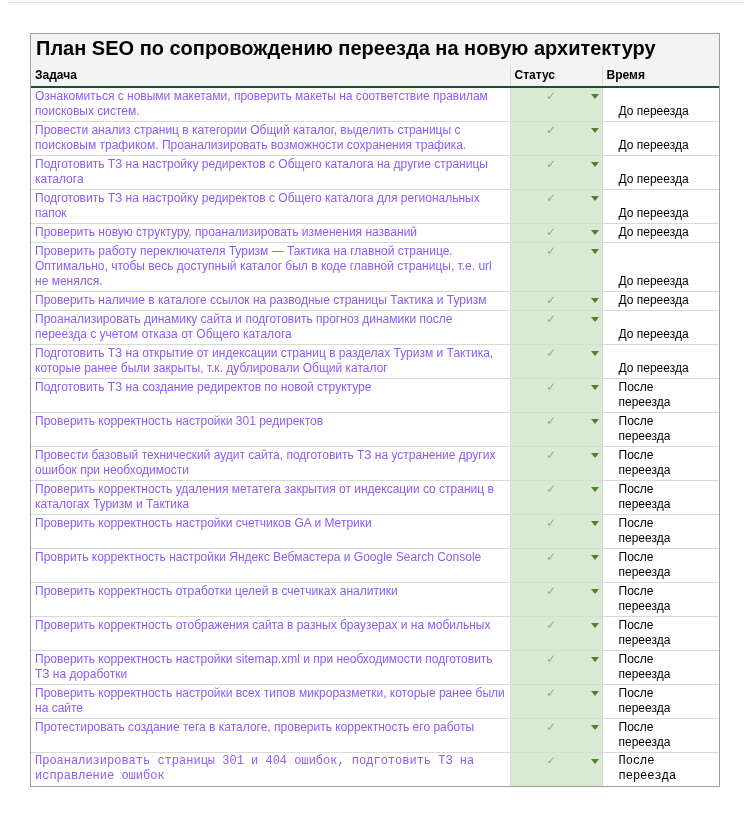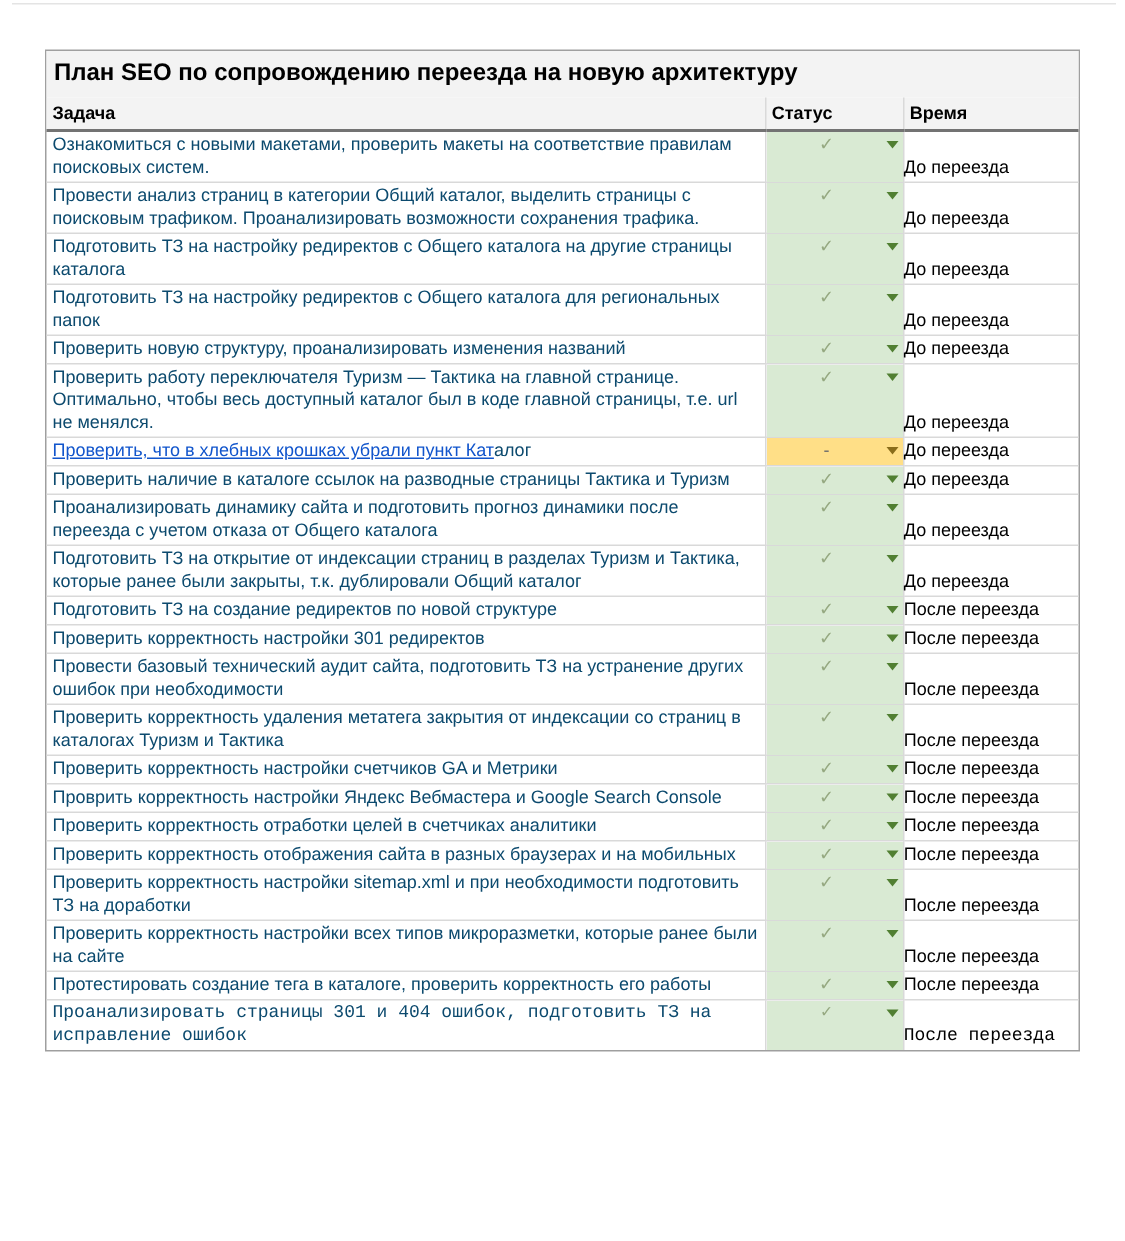--- a/index.html
+++ b/index.html
@@ -3,49 +3,49 @@
 <meta charset="utf-8">
 <style>
   html,body { margin:0; padding:0; }
   body {
     width:750px; height:827px; background:#ffffff; position:relative; overflow:hidden;
     font-family:"Liberation Sans","DejaVu Sans",sans-serif; color:#000;
   }
   .topline { position:absolute; top:2px; left:8px; right:6px; height:1px; background:#e4e4e4; }
   .sheet { position:absolute; left:30px; top:33px; width:690px; border:1px solid #9f9f9f; background:#fff; box-sizing:border-box; }
   .title {
-    background:#f3f3f3; font-size:16px; font-weight:bold; line-height:25px;
+    background:#f3f3f3; font-size:20px; font-weight:bold; line-height:25px;
     padding:2px 5px 4px; white-space:nowrap; overflow:hidden;
   }
   table { border-collapse:collapse; width:100%; table-layout:fixed; font-size:12px; }
   col.c-task { width:479px; } col.c-status { width:92px; } col.c-time { width:117px; }
   th, td { border:1px solid #d9d9d9; }
   tr > *:first-child { border-left:none; }
   tr > *:last-child { border-right:none; }
   thead th {
     background:#f3f3f3; text-align:left; font-weight:bold;
-    padding:3px 4px; border-top:none; border-bottom:2px solid #737373; line-height:15px;
+    padding:3px 4px; border-top:none; border-bottom:2px solid #14532d; line-height:15px;
   }
   tbody tr:last-child td { border-bottom:none;font-family:Liberation Mono, monospace; }
   td.task { padding:1px 4px 2px; vertical-align:top; line-height:15px; }
   td.status { vertical-align:top; text-align:center; position:relative; line-height:15px; padding:1px 14px 2px 4px; }
   td.status.done { background:#d9ead3; }
   td.status.pending { background:#ffdf87; }
   td.status .sym { font-size:12px; }
   td.status.done .sym { color:#95a880; }
   td.status.pending .sym { color:#6d6d6d; }
   .arrow {
     position:absolute; right:3px; top:6px; width:0; height:0;
     border-left:4px solid transparent; border-right:4px solid transparent;
     border-top:5px solid #517f32; cursor:pointer;
   }
   td.status.pending .arrow { border-top-color:#8a6d1a; }
-  td.time { vertical-align:bottom; padding:1px 0 2px; line-height:15px; }
+  td.time { vertical-align:bottom; padding:1px 16px 2px; line-height:15px; }
   .task-link { color:#1155cc; text-decoration:underline; cursor:pointer; }
-  .task-text { color:#0c4a6e;margin-top:20px; }
+  .task-text { color:#8b5cf6;margin-top:20px; }
 </style>
 </head>
 <body>
 
 <div class="topline"></div>
 
 <div class="sheet">
   <div class="title">План SEO по сопровождению переезда на новую архитектуру</div>
   <table>
     <colgroup>
@@ -103,28 +103,20 @@
   </tr>
         <tr>
     <td class="task"><a class="task-link"></a><span class="task-text">Проверить работу переключателя Туризм — Тактика на главной странице. Оптимально, чтобы весь доступный каталог был в коде главной страницы, т.е. url не менялся.</span></td>
     <td class="status done">
       <span class="sym">✓</span>
       <span class="arrow"></span>
     </td>
     <td class="time">До переезда</td>
   </tr>
         <tr>
-    <td class="task"><a class="task-link">Проверить, что в хлебных крошках убрали пункт Кат</a><span class="task-text">алог</span></td>
-    <td class="status pending">
-      <span class="sym">-</span>
-      <span class="arrow"></span>
-    </td>
-    <td class="time">До переезда</td>
-  </tr>
-        <tr>
     <td class="task"><a class="task-link"></a><span class="task-text">Проверить наличие в каталоге ссылок на разводные страницы Тактика и Туризм</span></td>
     <td class="status done">
       <span class="sym">✓</span>
       <span class="arrow"></span>
     </td>
     <td class="time">До переезда</td>
   </tr>
         <tr>
     <td class="task"><a class="task-link"></a><span class="task-text">Проанализировать динамику сайта и подготовить прогноз динамики после переезда с учетом отказа от Общего каталога</span></td>
     <td class="status done">

